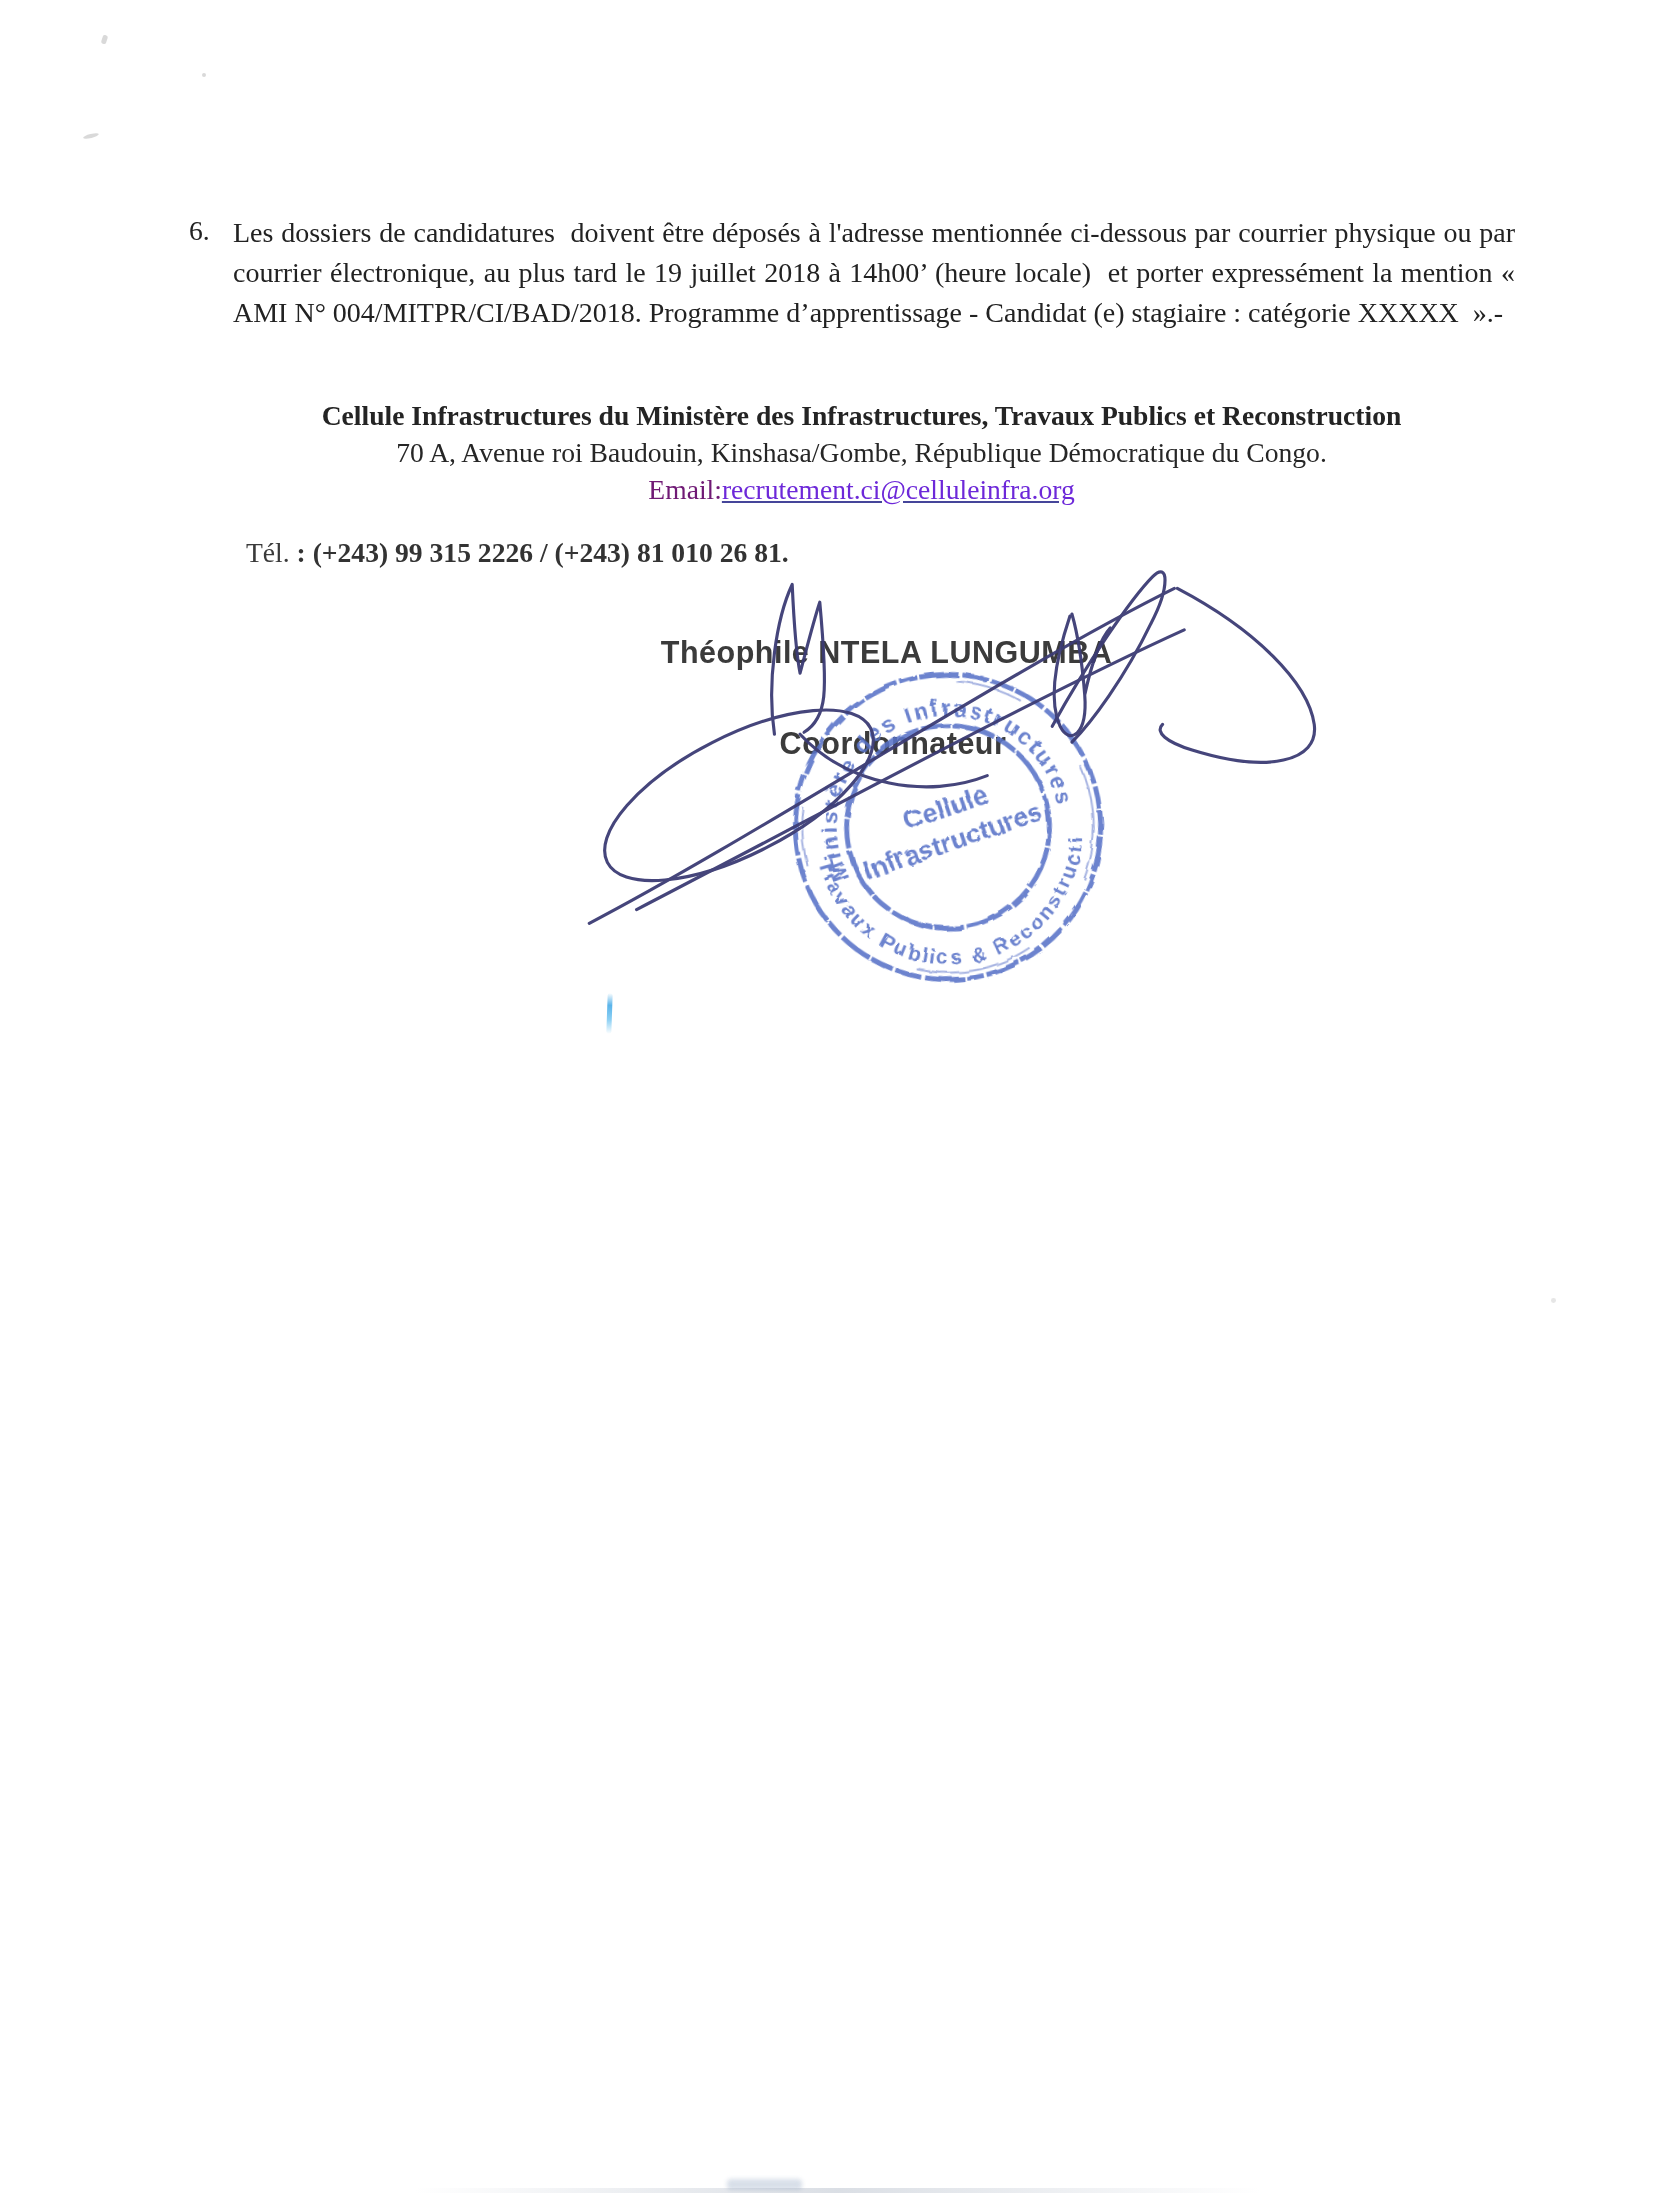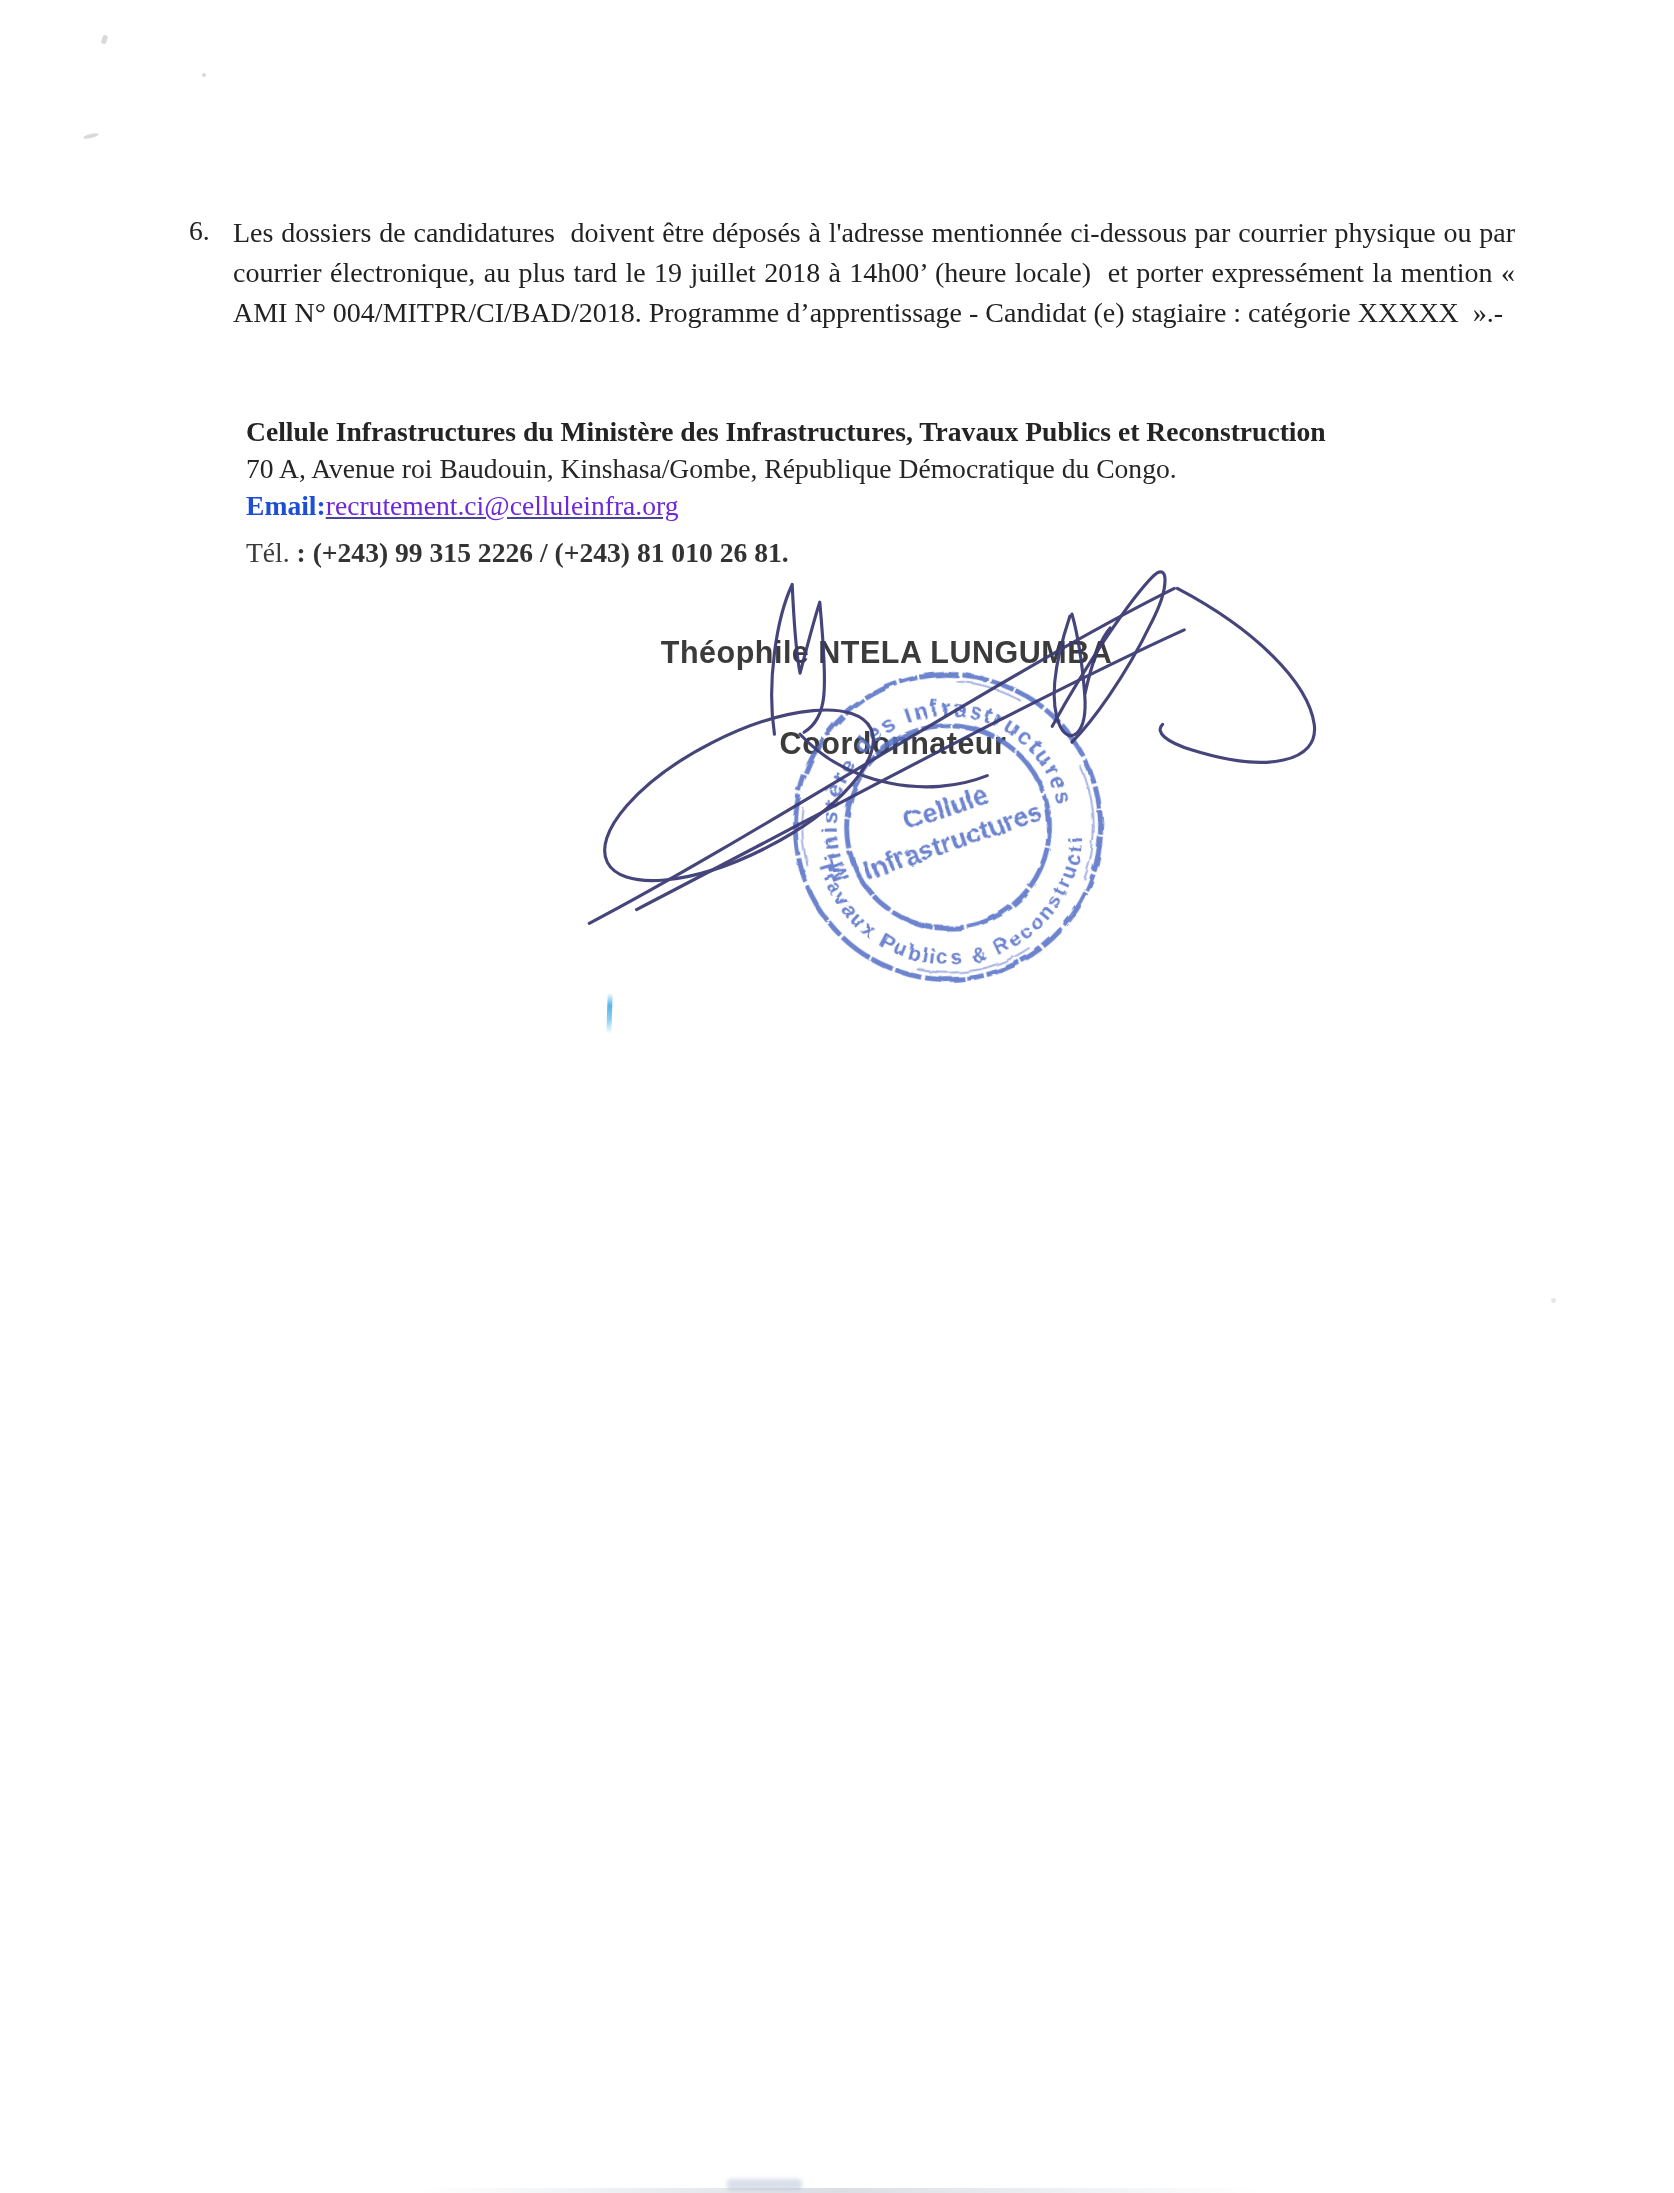--- a/index.html
+++ b/index.html
@@ -22,26 +22,26 @@
   .para-text{
     margin:0;padding-left:46px;
     font-size:28px;line-height:40px;
     text-align:justify;
     white-space:pre-wrap;
     color:#222;
   }
   
   .contact{
     position:absolute;left:246px;top:397px;width:1231px;
-    font-size:27.6px;line-height:37px;color:#222;margin-top:16px;
+    text-align:center;font-size:27.6px;line-height:37px;color:#222;
   }
   .org-line{font-weight:bold;color:#242424;}
   .addr-line{color:#262626;}
   .email-line{color:#26263a;}
-  .email-label{font-weight:bold;color:#1d4ed8;}
+  .email-label{font-weight:normal;color:#701a75;}
   .email-link{
     color:#6d28d9;text-decoration:underline;
     text-decoration-color:#45459a;
   }
   .tel-line{
     position:absolute;left:246px;top:537px;width:1231px;
     text-align:left;font-size:27.6px;color:#3a3a3a;
   }
   .tel-value{font-weight:bold;color:#333;}
   

